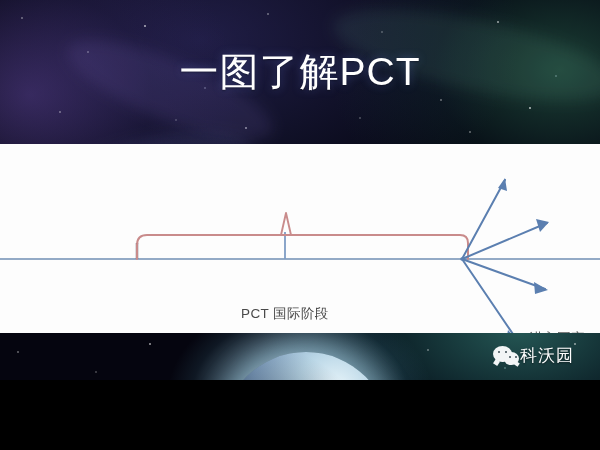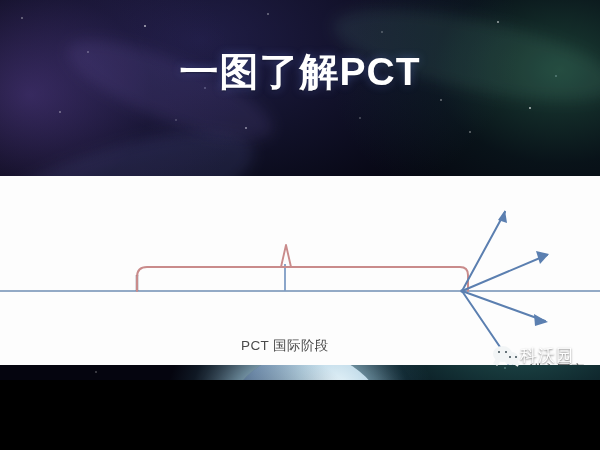--- a/index.html
+++ b/index.html
@@ -48,31 +48,31 @@
   .w1{left:-40px;top:150px;width:300px;height:90px;background:rgba(120,130,220,.13);transform:rotate(-18deg);}
   .w2{left:330px;top:20px;width:290px;height:70px;background:rgba(120,190,160,.11);transform:rotate(12deg);}
   .w3{left:60px;top:60px;width:220px;height:60px;background:rgba(150,120,220,.12);transform:rotate(22deg);}
   .planet{position:absolute;left:222px;top:352px;width:168px;height:168px;border-radius:50%;
     background:radial-gradient(circle at 68% 22%, #eaf6fb 0%, #b9d6e6 22%, #7f9fc0 48%, #3d5a78 72%, #1b2b42 92%);
     box-shadow:0 0 24px 8px rgba(170,215,235,.35);}
   .planet-shade{position:absolute;left:222px;top:352px;width:168px;height:168px;border-radius:50%;
     background:radial-gradient(circle at 20% 70%, rgba(10,18,32,.75) 0%, rgba(10,18,32,.25) 45%, rgba(0,0,0,0) 70%);}
 
   
-  .panel{position:absolute;left:0;top:144px;width:600px;height:189px;background:#fdfdfd;overflow:hidden;margin-top:32px;}
+  .panel{position:absolute;left:0;top:144px;width:600px;height:189px;background:#fdfdfd;overflow:hidden;}
   .panel-svg{position:absolute;left:0;top:0;}
 
   .lbl{position:absolute;white-space:nowrap;color:#4a4a4a;}
   .lbl-stage   {left:241px;top:161px;font-size:13.5px;letter-spacing:.4px;}
   .lbl-enter   {left:529px;top:186px;font-size:14px;color:#555;}
 
   
   .title{position:absolute;left:0;top:52px;width:600px;text-align:center;color:#fff;
     font-size:39px;letter-spacing:1px;line-height:1;
-    text-shadow:0 0 10px rgba(120,150,255,.35),0 1px 2px rgba(0,0,0,.5);font-weight:bold;}
+    text-shadow:0 0 10px rgba(120,150,255,.35),0 1px 2px rgba(0,0,0,.5);}
 
   
   .wm{position:absolute;left:493px;top:344px;display:flex;align-items:center;}
   .wm-logo{position:relative;width:27px;height:20px;flex:none;}
   .wm-b1{position:absolute;left:0;top:0;width:19px;height:16px;background:#f2f5f6;border-radius:50% 50% 46% 50%;}
   .wm-b2{position:absolute;left:11px;top:6px;width:15px;height:13px;background:#f2f5f6;border-radius:50% 50% 50% 46%;}
   .wm-e{position:absolute;width:2.4px;height:2.4px;background:#3a4a52;border-radius:50%;}
   .wm-tail1{position:absolute;left:1px;top:14px;width:5px;height:5px;background:#f2f5f6;transform:rotate(34deg);}
   .wm-tail2{position:absolute;left:22px;top:16px;width:4px;height:4px;background:#f2f5f6;transform:rotate(34deg);}
   .wm-txt{color:#fff;font-size:17px;letter-spacing:1px;text-shadow:0 1px 2px rgba(0,0,0,.55);white-space:nowrap;}

